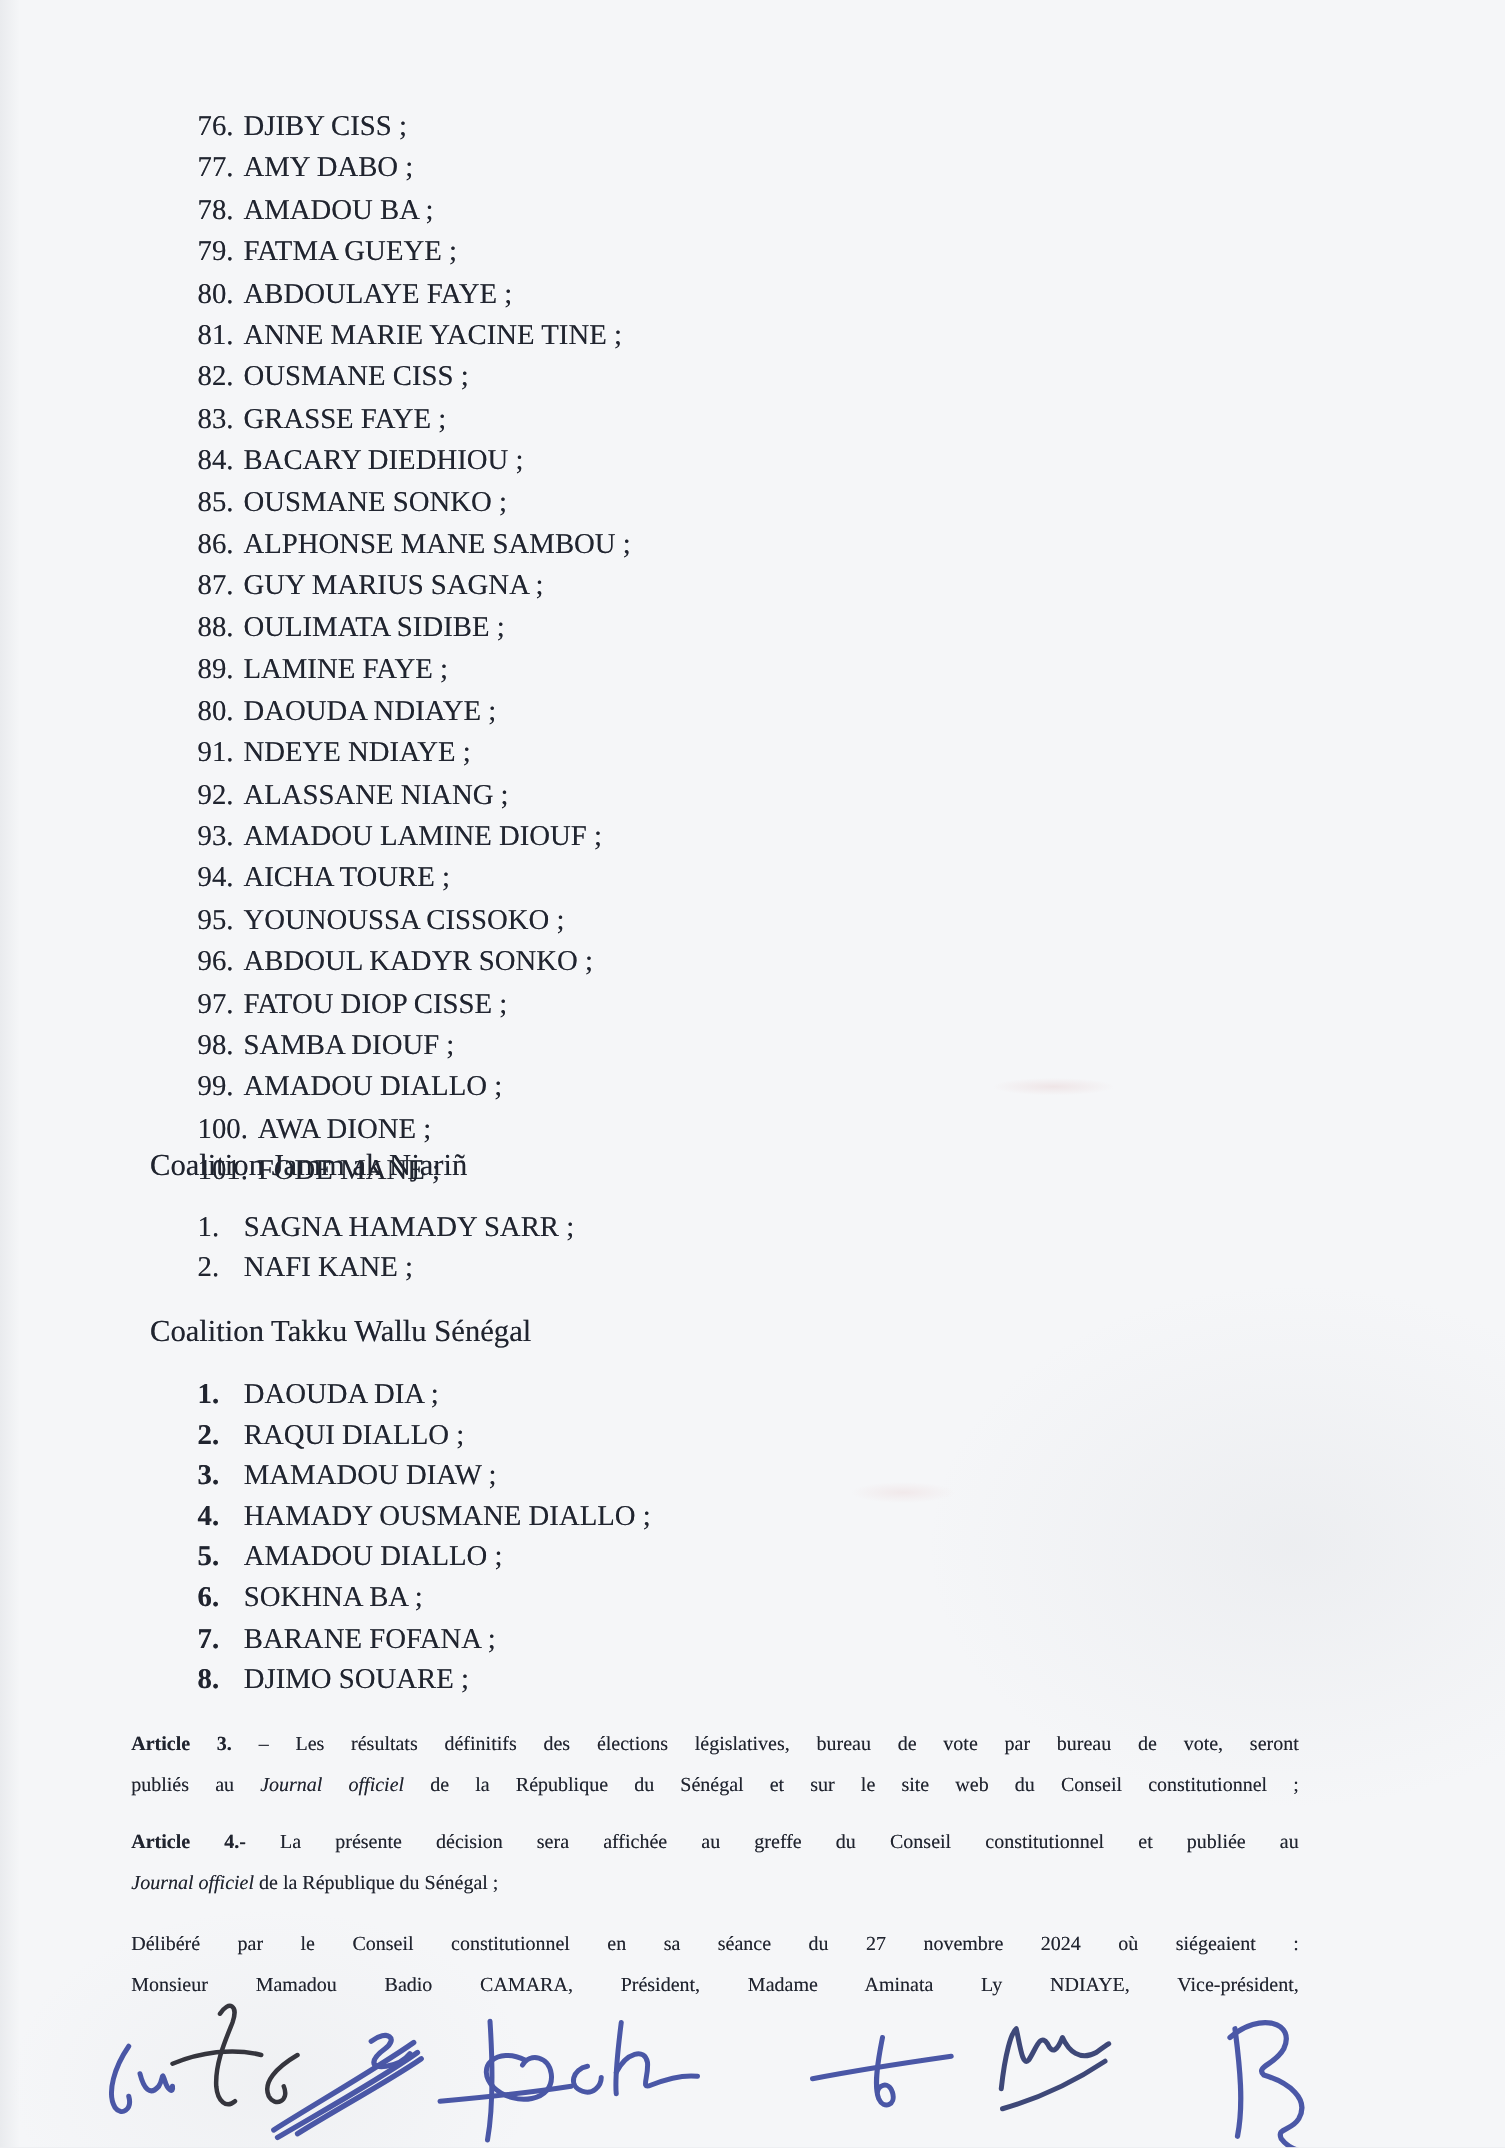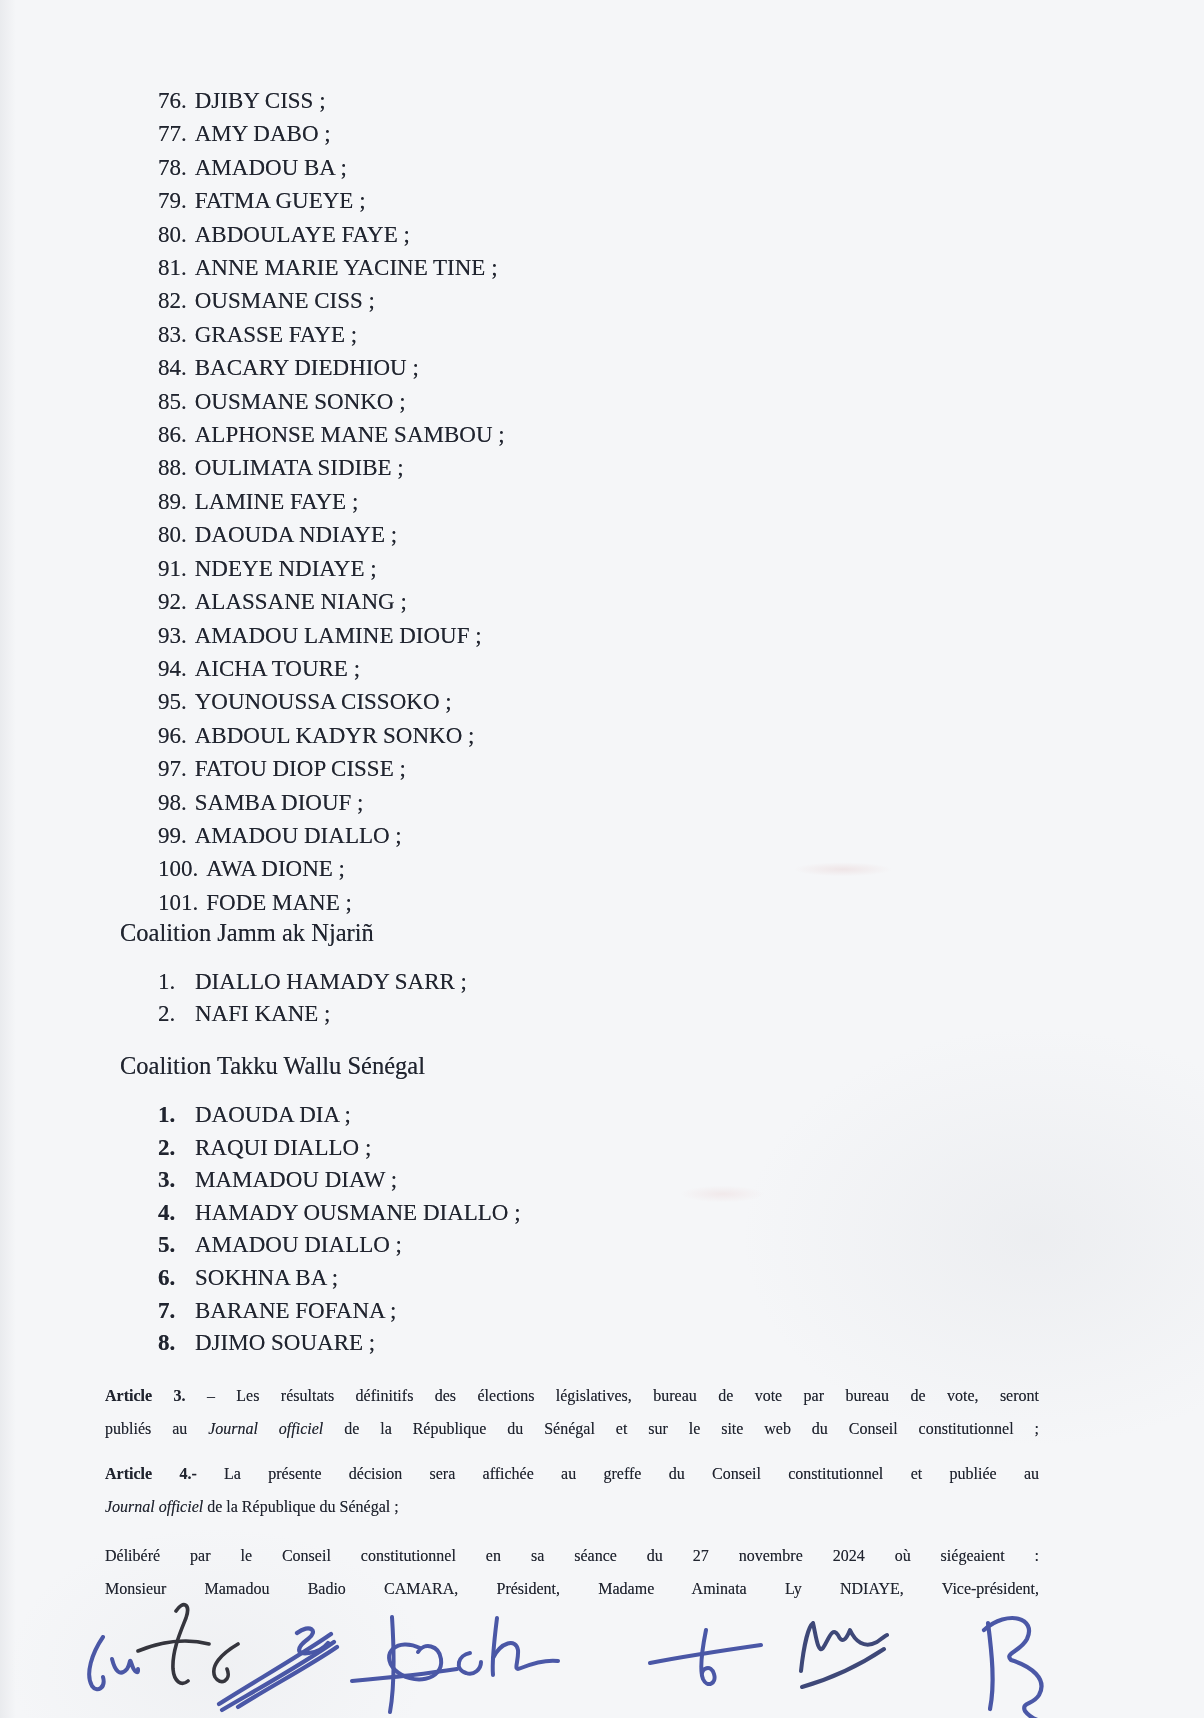--- a/index.html
+++ b/index.html
@@ -68,39 +68,40 @@
       <li><span class="num">77.</span><span class="nm">AMY DABO ;</span></li>
       <li><span class="num">78.</span><span class="nm">AMADOU BA ;</span></li>
       <li><span class="num">79.</span><span class="nm">FATMA GUEYE ;</span></li>
       <li><span class="num">80.</span><span class="nm">ABDOULAYE FAYE ;</span></li>
       <li><span class="num">81.</span><span class="nm">ANNE MARIE YACINE TINE ;</span></li>
       <li><span class="num">82.</span><span class="nm">OUSMANE CISS ;</span></li>
       <li><span class="num">83.</span><span class="nm">GRASSE FAYE ;</span></li>
       <li><span class="num">84.</span><span class="nm">BACARY DIEDHIOU ;</span></li>
       <li><span class="num">85.</span><span class="nm">OUSMANE SONKO ;</span></li>
       <li><span class="num">86.</span><span class="nm">ALPHONSE MANE SAMBOU ;</span></li>
+      <li><span class="num">87.</span><span class="nm">GUY MARIUS SAGNA ;</span></li>
       <li><span class="num">88.</span><span class="nm">OULIMATA SIDIBE ;</span></li>
       <li><span class="num">89.</span><span class="nm">LAMINE FAYE ;</span></li>
       <li><span class="num">80.</span><span class="nm">DAOUDA NDIAYE ;</span></li>
       <li><span class="num">91.</span><span class="nm">NDEYE NDIAYE ;</span></li>
       <li><span class="num">92.</span><span class="nm">ALASSANE NIANG ;</span></li>
       <li><span class="num">93.</span><span class="nm">AMADOU LAMINE DIOUF ;</span></li>
       <li><span class="num">94.</span><span class="nm">AICHA TOURE ;</span></li>
       <li><span class="num">95.</span><span class="nm">YOUNOUSSA CISSOKO ;</span></li>
       <li><span class="num">96.</span><span class="nm">ABDOUL KADYR SONKO ;</span></li>
       <li><span class="num">97.</span><span class="nm">FATOU DIOP CISSE ;</span></li>
       <li><span class="num">98.</span><span class="nm">SAMBA DIOUF ;</span></li>
       <li><span class="num">99.</span><span class="nm">AMADOU DIALLO ;</span></li>
       <li><span class="num">100.</span><span class="nm">AWA DIONE ;</span></li>
       <li><span class="num">101.</span><span class="nm">FODE MANE ;</span></li>
     </ol>
 
   <h2 id="headJamm" class="coalition-heading">Coalition Jamm ak Njariñ</h2>
   <ol id="jammList" class="list sub-list">
-      <li><span class="num">1.</span><span class="nm">DIALLO HAMADY SARR ;</span></li>
+      <li><span class="num">1.</span><span class="nm">SAGNA HAMADY SARR ;</span></li>
       <li><span class="num">2.</span><span class="nm">NAFI KANE ;</span></li>
     </ol>
 
   <h2 id="headTakku" class="coalition-heading">Coalition Takku Wallu Sénégal</h2>
   <ol id="takkuList" class="list sub-list">
       <li><span class="num">1.</span><span class="nm">DAOUDA DIA ;</span></li>
       <li><span class="num">2.</span><span class="nm">RAQUI DIALLO ;</span></li>
       <li><span class="num">3.</span><span class="nm">MAMADOU DIAW ;</span></li>
       <li><span class="num">4.</span><span class="nm">HAMADY OUSMANE DIALLO ;</span></li>
       <li><span class="num">5.</span><span class="nm">AMADOU DIALLO ;</span></li>

